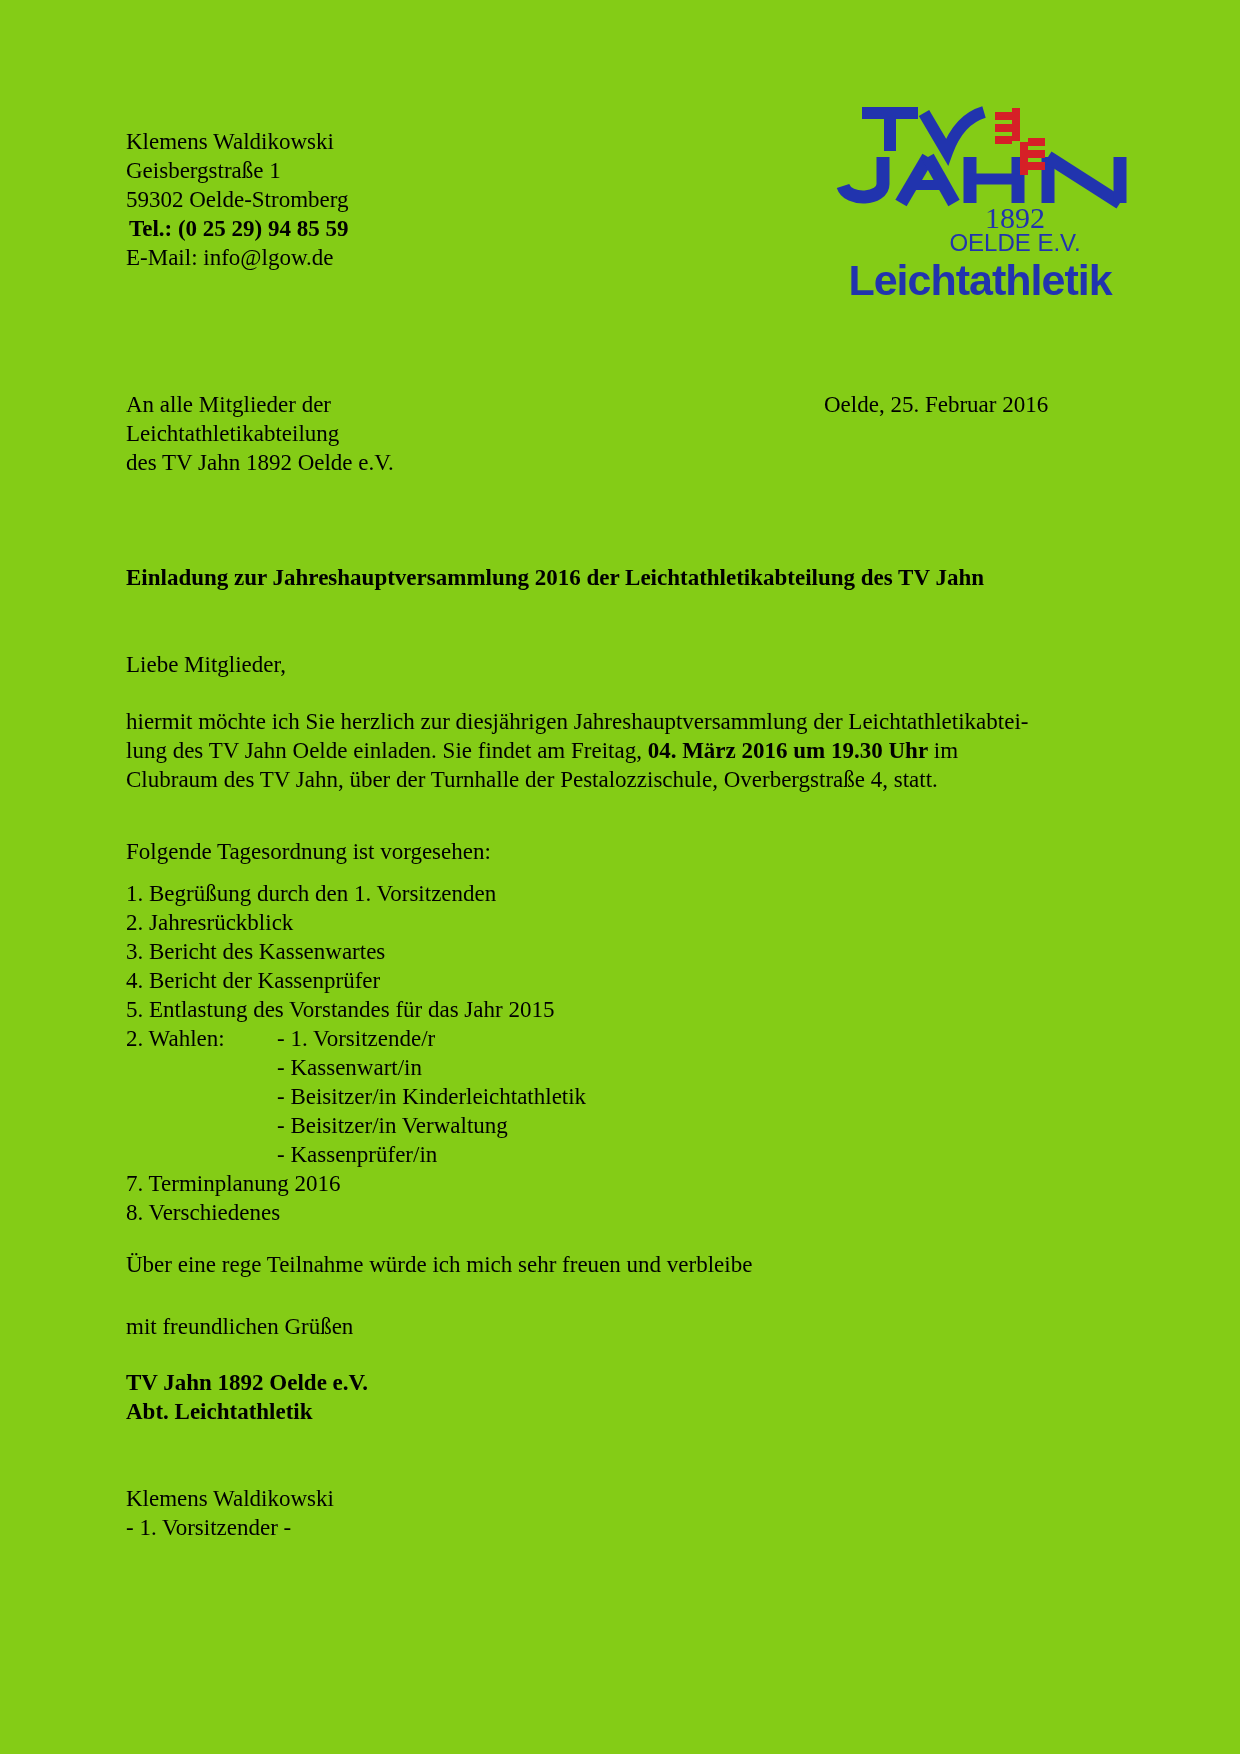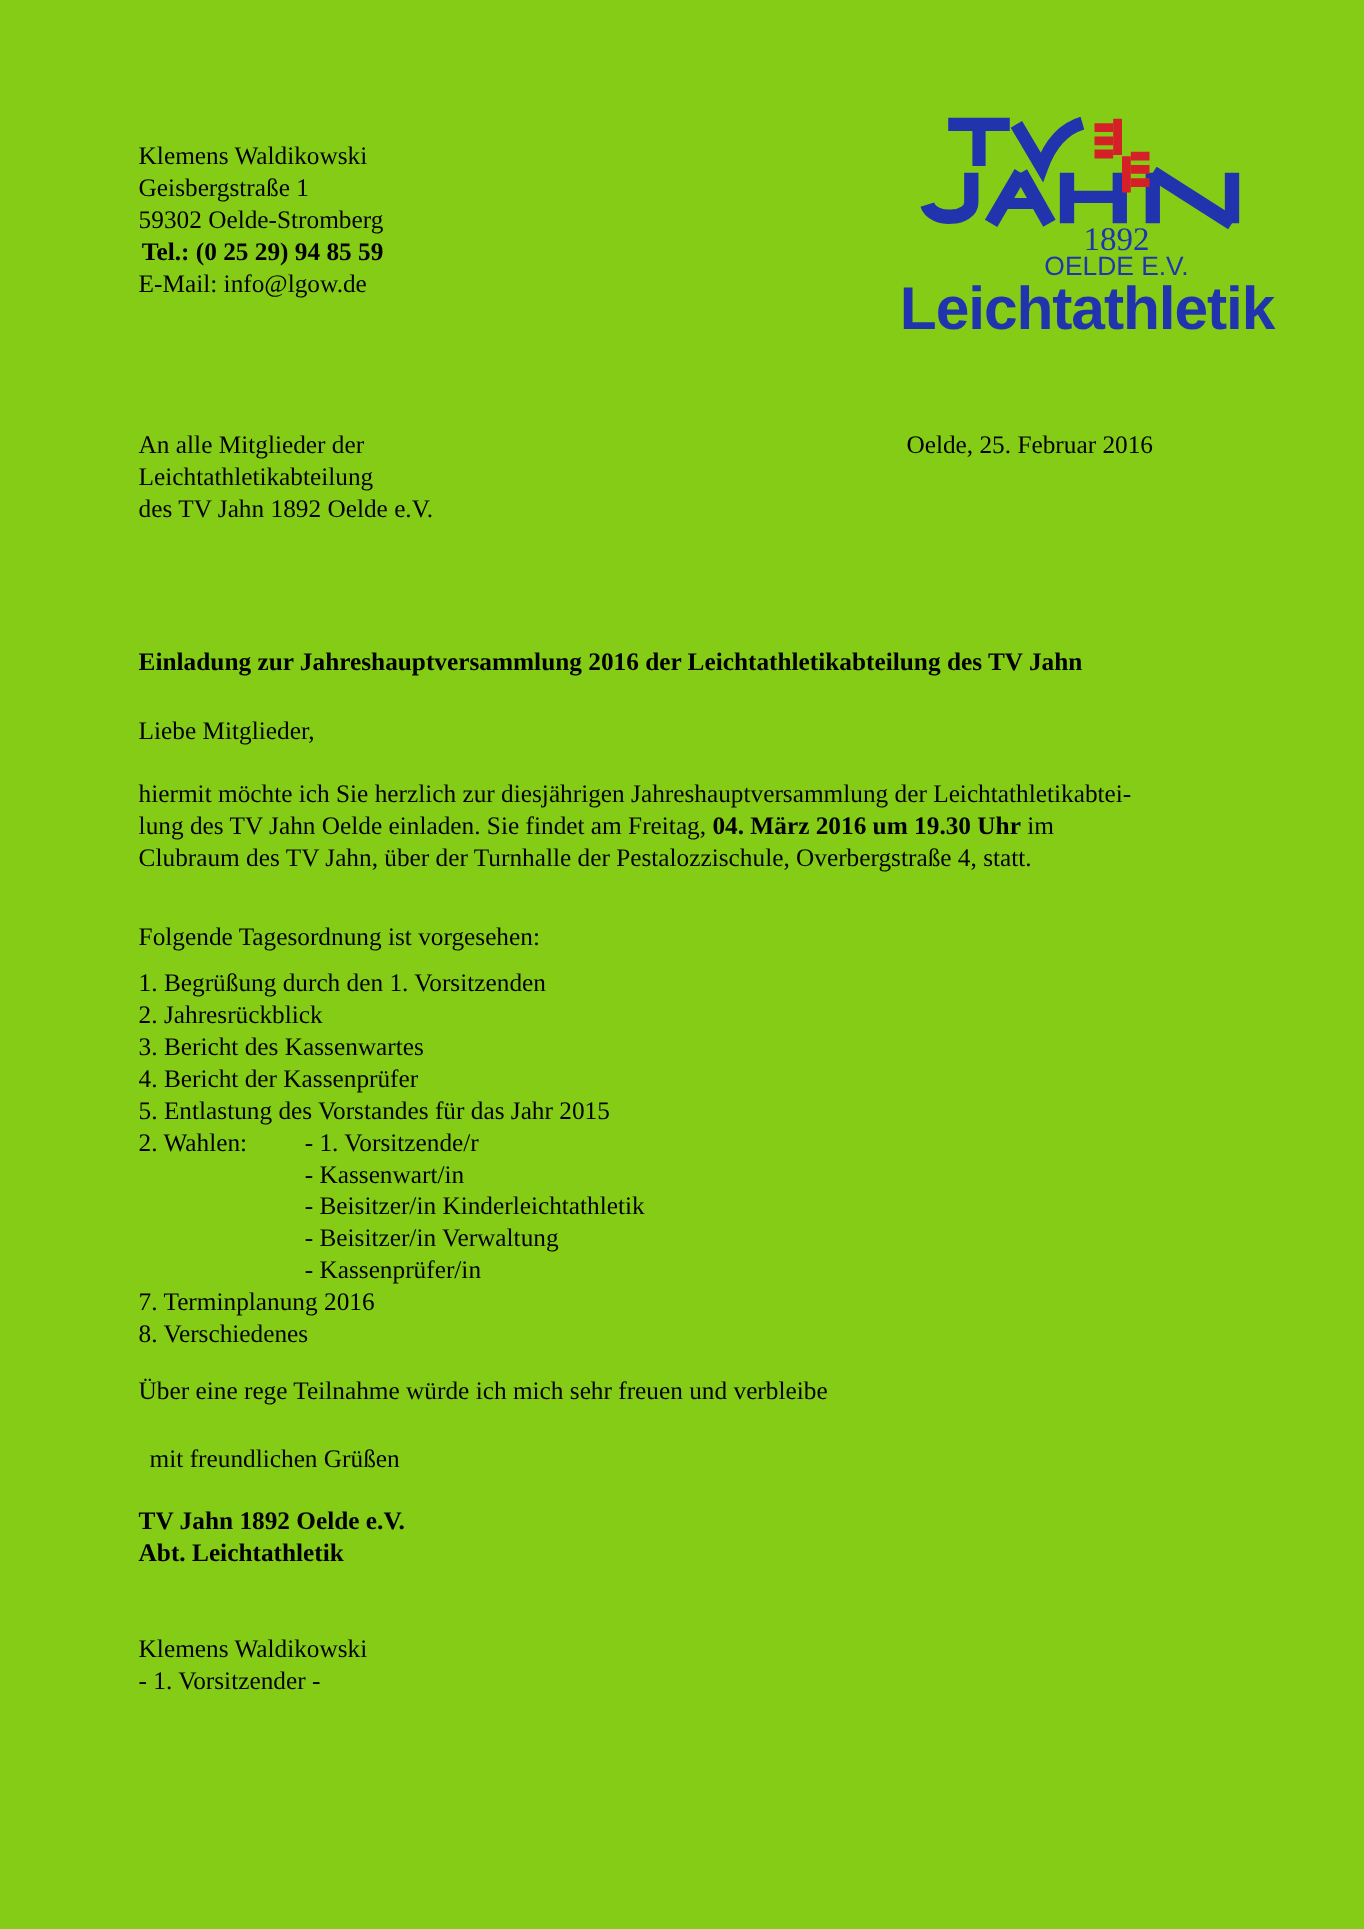--- a/index.html
+++ b/index.html
@@ -22,31 +22,31 @@
   .logo          { left: 820px; top: 106px; width: 320px; height: 210px; }
   .logo-mark     { position: absolute; left: 0; top: 0; }
   .logo-year     { position: absolute; left: 110px; top: 100px; width: 170px;
                    text-align: center; font-family: Liberation Serif, serif;
                    font-size: 30px; line-height: 23px; }
   .logo-club     { position: absolute; left: 90px; top: 124px; width: 210px;
                    text-align: center; font-family: "Liberation Sans", sans-serif;
                    font-size: 24px; line-height: 25px; }
   .logo-dept     { position: absolute; left: -2px; top: 152px; width: 324px;
                    text-align: center; font-family: "Liberation Sans", sans-serif;
-                   font-weight: bold; font-size: 55px; line-height: 44px; letter-spacing: -1px; }
+                   font-weight: bold; font-size: 43px; line-height: 44px; letter-spacing: -1px; }
   .recipient     { left: 126px; top: 390px; }
   .date          { left: 824px; top: 390px; }
-  .subject       { left: 126px; top: 563px; font-weight: bold; margin-top: 24px; }
+  .subject       { left: 126px; top: 563px; font-weight: bold; }
   .salutation    { left: 126px; top: 650px; }
   .paragraph     { left: 126px; top: 707px; width: 1010px; }
   .agenda-intro  { left: 126px; top: 822px; margin-top: 15px; }
   .agenda        { left: 126px; top: 879px; }
   .agenda-line .a-main { display: inline-block; min-width: 151px; }
   .closing-thanks  { left: 126px; top: 1250px; }
-  .closing-regards { left: 136px; top: 1312px; }
+  .closing-regards { left: 126px; top: 1312px; }
   .signature-org   { left: 126px; top: 1368px; font-weight: bold; }
   .signature-person{ left: 126px; top: 1484px; }
 </style>
 </head>
 <body>
 
 <div class="page">
 
   <div class="abs sender">
     <div>Klemens Waldikowski</div>

